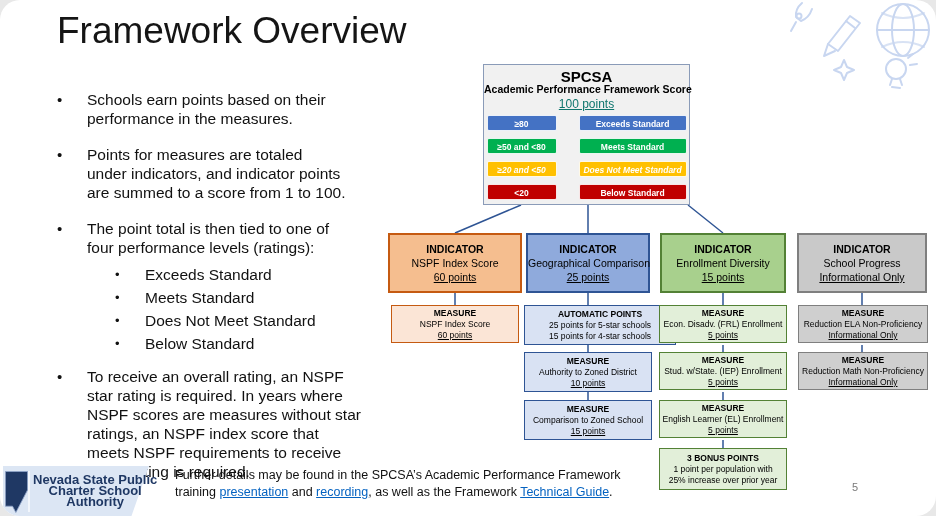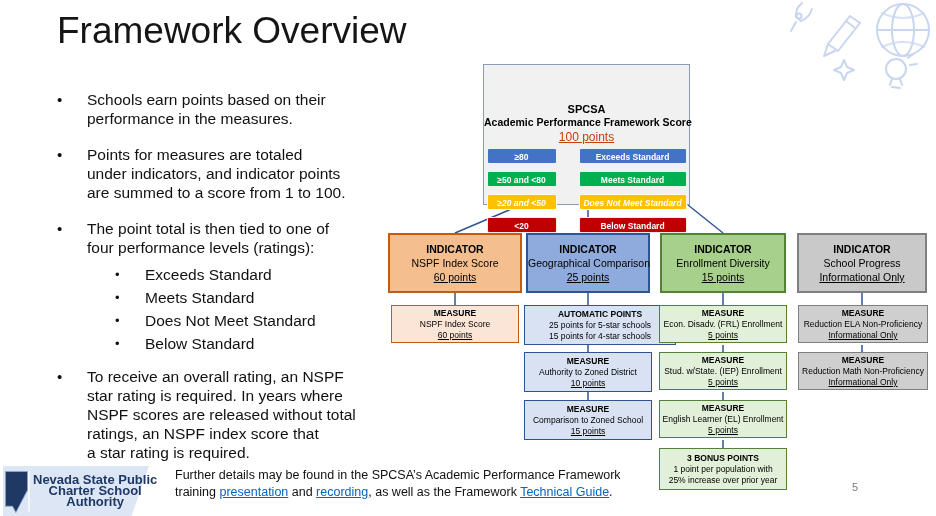--- a/index.html
+++ b/index.html
@@ -1,18 +1,18 @@
 <!DOCTYPE html>
 <html><head>
 <meta charset="utf-8">
 <style>
   html,body{margin:0;padding:0;background:#e8e8e8;}
   .slide{
     position:relative;width:936px;height:516px;background:#ffffff;
-    font-family:"Liberation Sans",sans-serif;overflow:hidden;margin:0 auto;
+    font-family:"Liberation Sans",sans-serif;overflow:hidden;margin:0 auto;border-radius:20px;
   }
   
   .title{
     position:absolute;left:57px;top:10px;margin:0;
     font-size:37px;font-weight:400;color:#151515;letter-spacing:0;
   }
   
   .bullets{position:absolute;left:57px;top:90px;width:348px;color:#111;}
   .bullet{display:grid;grid-template-columns:30px 1fr;font-size:15.5px;line-height:19px;}
   .bullet::before{content:"•";font-size:15px;}
@@ -21,23 +21,23 @@
   .sub{display:grid;grid-template-columns:30px 1fr;font-size:15.5px;line-height:19px;margin-top:4px;}
   .sub::before{content:"•";font-size:13px;}
   
   .box{position:absolute;box-sizing:border-box;text-align:center;}
   .u{text-decoration:underline;}
   .connectors{position:absolute;left:0;top:0;pointer-events:none;}
   
   .spcsa{
     background:#F1F1F1;border:1.5px solid #8A9BB8;padding-top:5px;
   }
-  .r-org{font-size:11px;font-weight:bold;line-height:13px;color:#000;margin-top:33px;}
+  .r-org{font-size:15px;font-weight:bold;line-height:13px;color:#000;}
   .r-title{font-size:10.5px;font-weight:bold;line-height:13px;color:#000;white-space:nowrap;}
-  .r-points{font-size:12px;line-height:16px;color:#c2410c;margin-bottom:3px;}
+  .r-points{font-size:12px;line-height:16px;color:#0f766e;margin-bottom:3px;}
   .prow{display:flex;justify-content:center;gap:22px;margin-bottom:7px;}
   .pill{
     height:16px;line-height:16px;border-radius:2px;border:1px solid rgba(255,255,255,.9);
     color:#fff;font-size:8.5px;font-weight:bold;white-space:nowrap;box-sizing:border-box;
   }
   .pw1{width:70px;}
   .pw2{width:108px;}
   .c-blue{background:#4472C4;}
   .c-green{background:#00B050;}
   .c-amber{background:#FFC000;font-style:italic;}
@@ -143,22 +143,23 @@
           <div class="txt">Does Not Meet Standard</div>
         </div>
       <div class="sub">
           <div class="txt">Below Standard</div>
         </div>
     </div>
     <div class="bullet" style="margin-top:14px">
       <div class="txt">
         <div>To receive an overall rating, an NSPF</div>
         <div>star rating is required. In years where</div>
-        <div>NSPF scores are released without total</div>
+        <div>NSPF scores are measures without star</div>
         <div>ratings, an NSPF index score that</div>
+        <div>meets NSPF requirements to receive</div>
         <div>a star rating is required.</div>
       </div>
     </div>
   </div>
 
   <svg class="connectors" width="936" height="516" viewBox="0 0 936 516">
     <g stroke="#2E5494" stroke-width="1.5" fill="none">
       <path d="M521 205 L455 233"></path>
       <path d="M588 205 L588 233"></path>
       <path d="M688 205 L723 233"></path>

